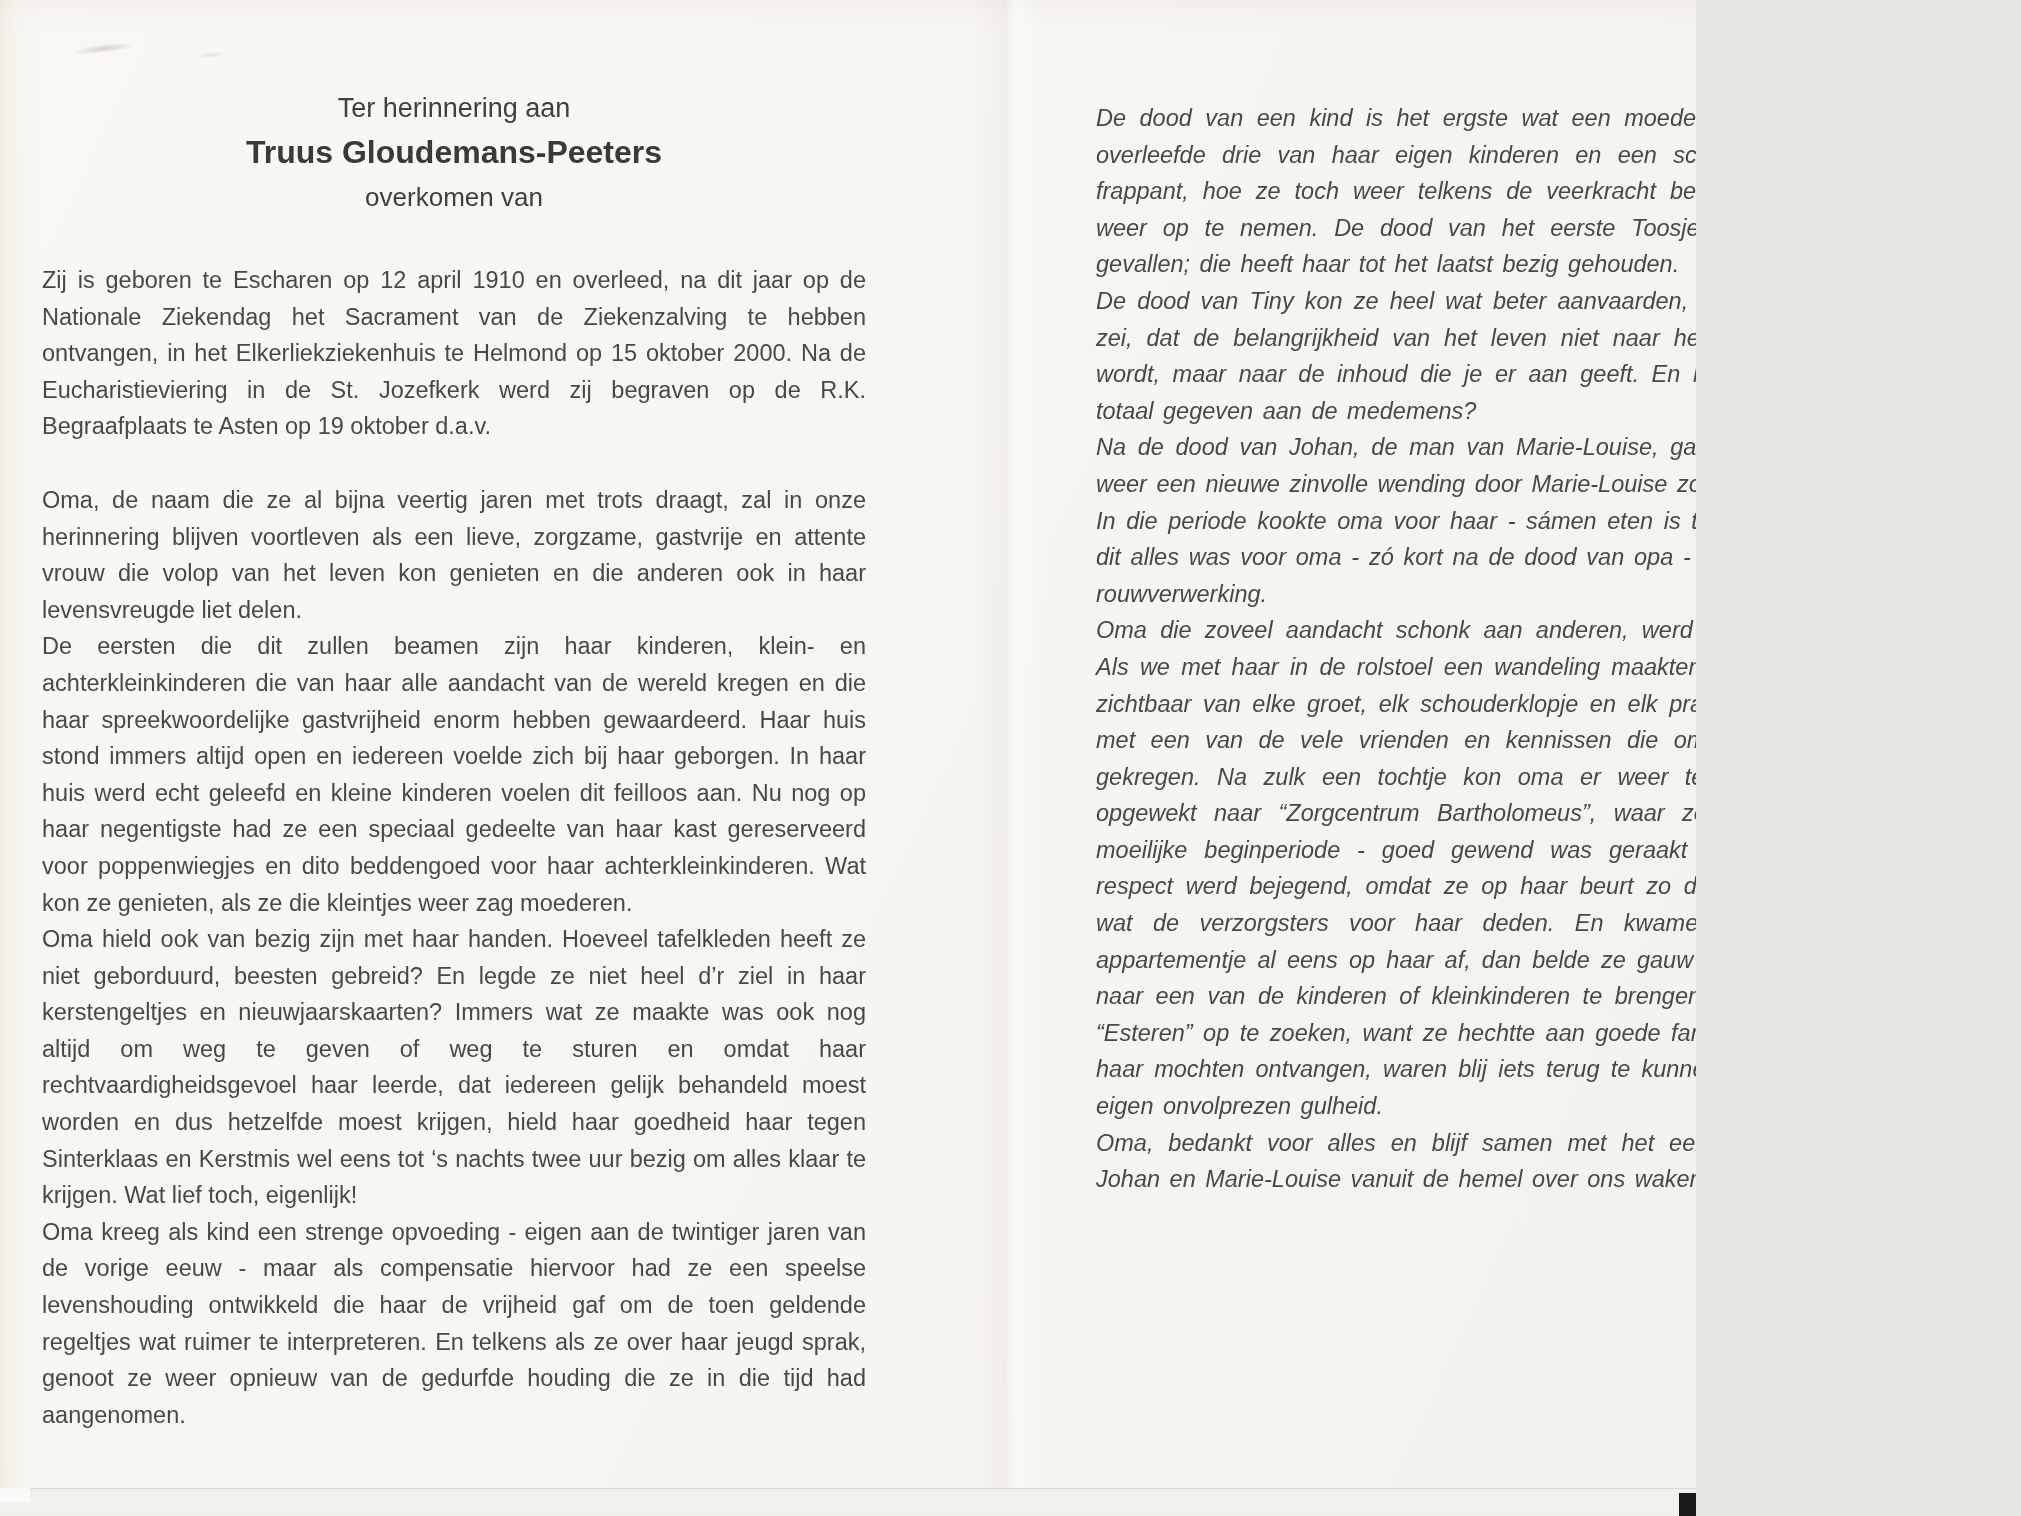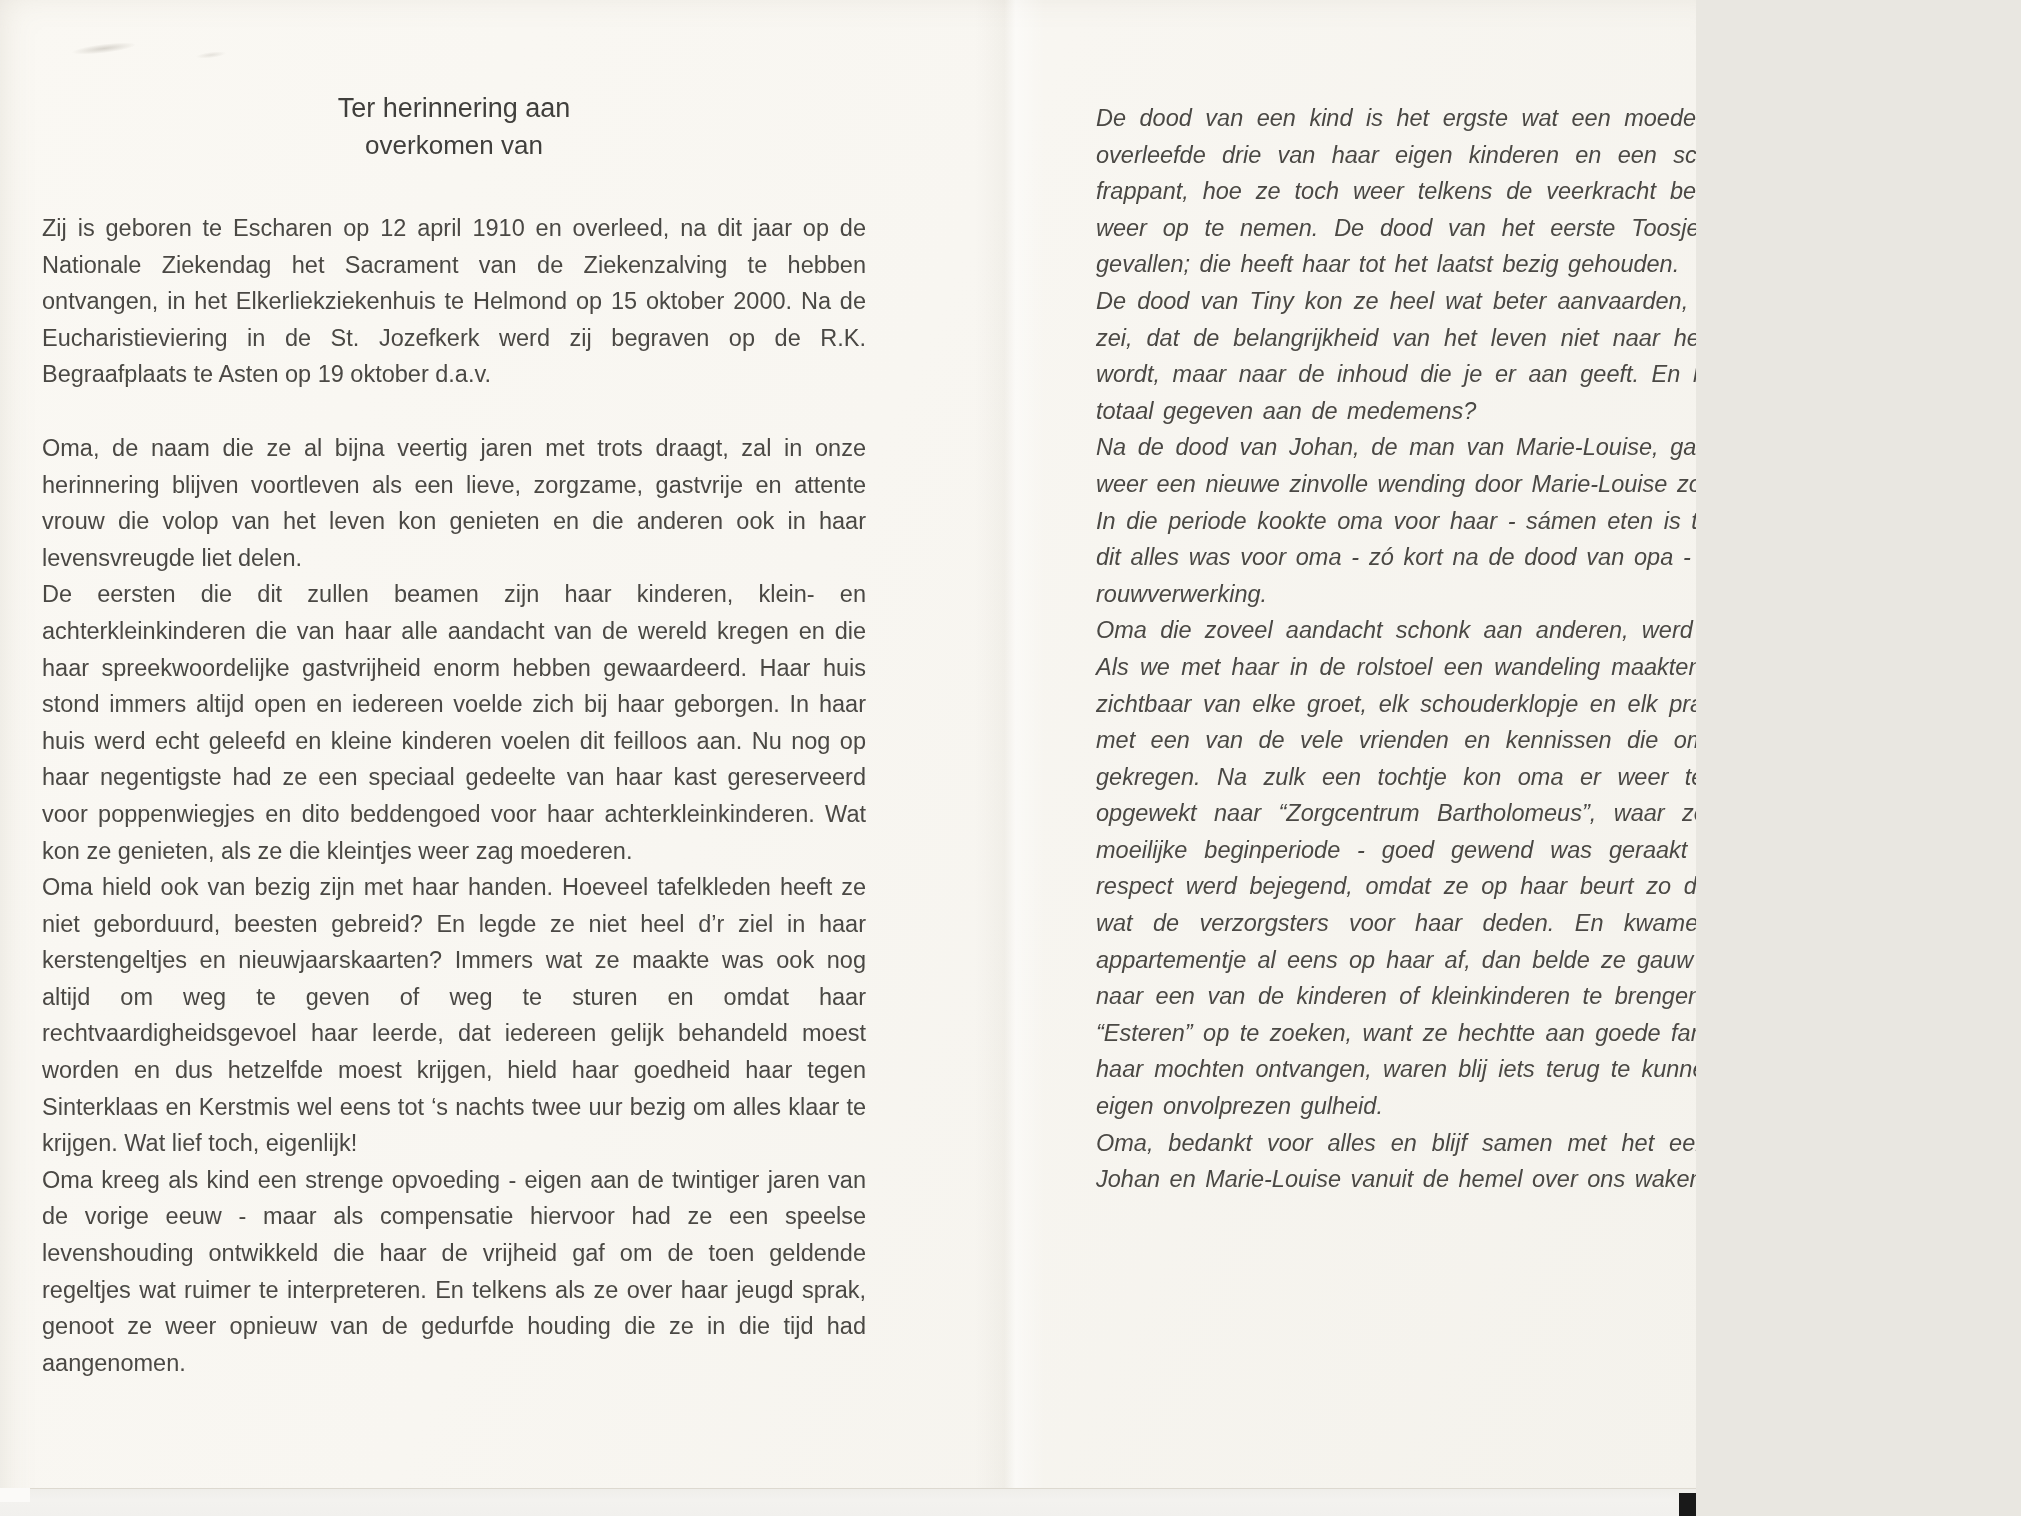--- a/index.html
+++ b/index.html
@@ -75,20 +75,21 @@
 
 <div class="scan">
 
   <div class="fold-shadow"></div>
   <div class="smudge"></div>
   <div class="smudge s2"></div>
 
   <section class="page page-left">
     <header class="card-header">
       <div class="hdr-intro">Ter herinnering aan</div>
+      <div class="hdr-name">Truus Gloudemans-Peeters</div>
       <div class="hdr-relation">overkomen van</div>
     </header>
 
     <p class="para">Zij is geboren te Escharen op 12 april 1910 en overleed, na dit jaar op de Nationale Ziekendag het Sacrament van de Ziekenzalving te hebben ontvangen, in het Elkerliekziekenhuis te Helmond op 15 oktober 2000. Na de Eucharistieviering in de St. Jozefkerk werd zij begraven op de R.K. Begraafplaats te Asten op 19 oktober d.a.v.</p>
     <p class="para gap-before">Oma, de naam die ze al bijna veertig jaren met trots draagt, zal in onze herinnering blijven voortleven als een lieve, zorgzame, gastvrije en attente vrouw die volop van het leven kon genieten en die anderen ook in haar levensvreugde liet delen.</p>
     <p class="para">De eersten die dit zullen beamen zijn haar kinderen, klein- en achterkleinkinderen die van haar alle aandacht van de wereld kregen en die haar spreekwoordelijke gastvrijheid enorm hebben gewaardeerd. Haar huis stond immers altijd open en iedereen voelde zich bij haar geborgen. In haar huis werd echt geleefd en kleine kinderen voelen dit feilloos aan. Nu nog op haar negentigste had ze een speciaal gedeelte van haar kast gereserveerd voor poppenwiegjes en dito beddengoed voor haar achterkleinkinderen. Wat kon ze genieten, als ze die kleintjes weer zag moederen.</p>
     <p class="para">Oma hield ook van bezig zijn met haar handen. Hoeveel tafelkleden heeft ze niet geborduurd, beesten gebreid? En legde ze niet heel d’r ziel in haar kerstengeltjes en nieuwjaarskaarten? Immers wat ze maakte was ook nog altijd om weg te geven of weg te sturen en omdat haar rechtvaardigheidsgevoel haar leerde, dat iedereen gelijk behandeld moest worden en dus hetzelfde moest krijgen, hield haar goedheid haar tegen Sinterklaas en Kerstmis wel eens tot ‘s nachts twee uur bezig om alles klaar te krijgen. Wat lief toch, eigenlijk!</p>
     <p class="para">Oma kreeg als kind een strenge opvoeding - eigen aan de twintiger jaren van de vorige eeuw - maar als compensatie hiervoor had ze een speelse levenshouding ontwikkeld die haar de vrijheid gaf om de toen geldende regeltjes wat ruimer te interpreteren. En telkens als ze over haar jeugd sprak, genoot ze weer opnieuw van de gedurfde houding die ze in die tijd had aangenomen.</p>
   </section>
 

